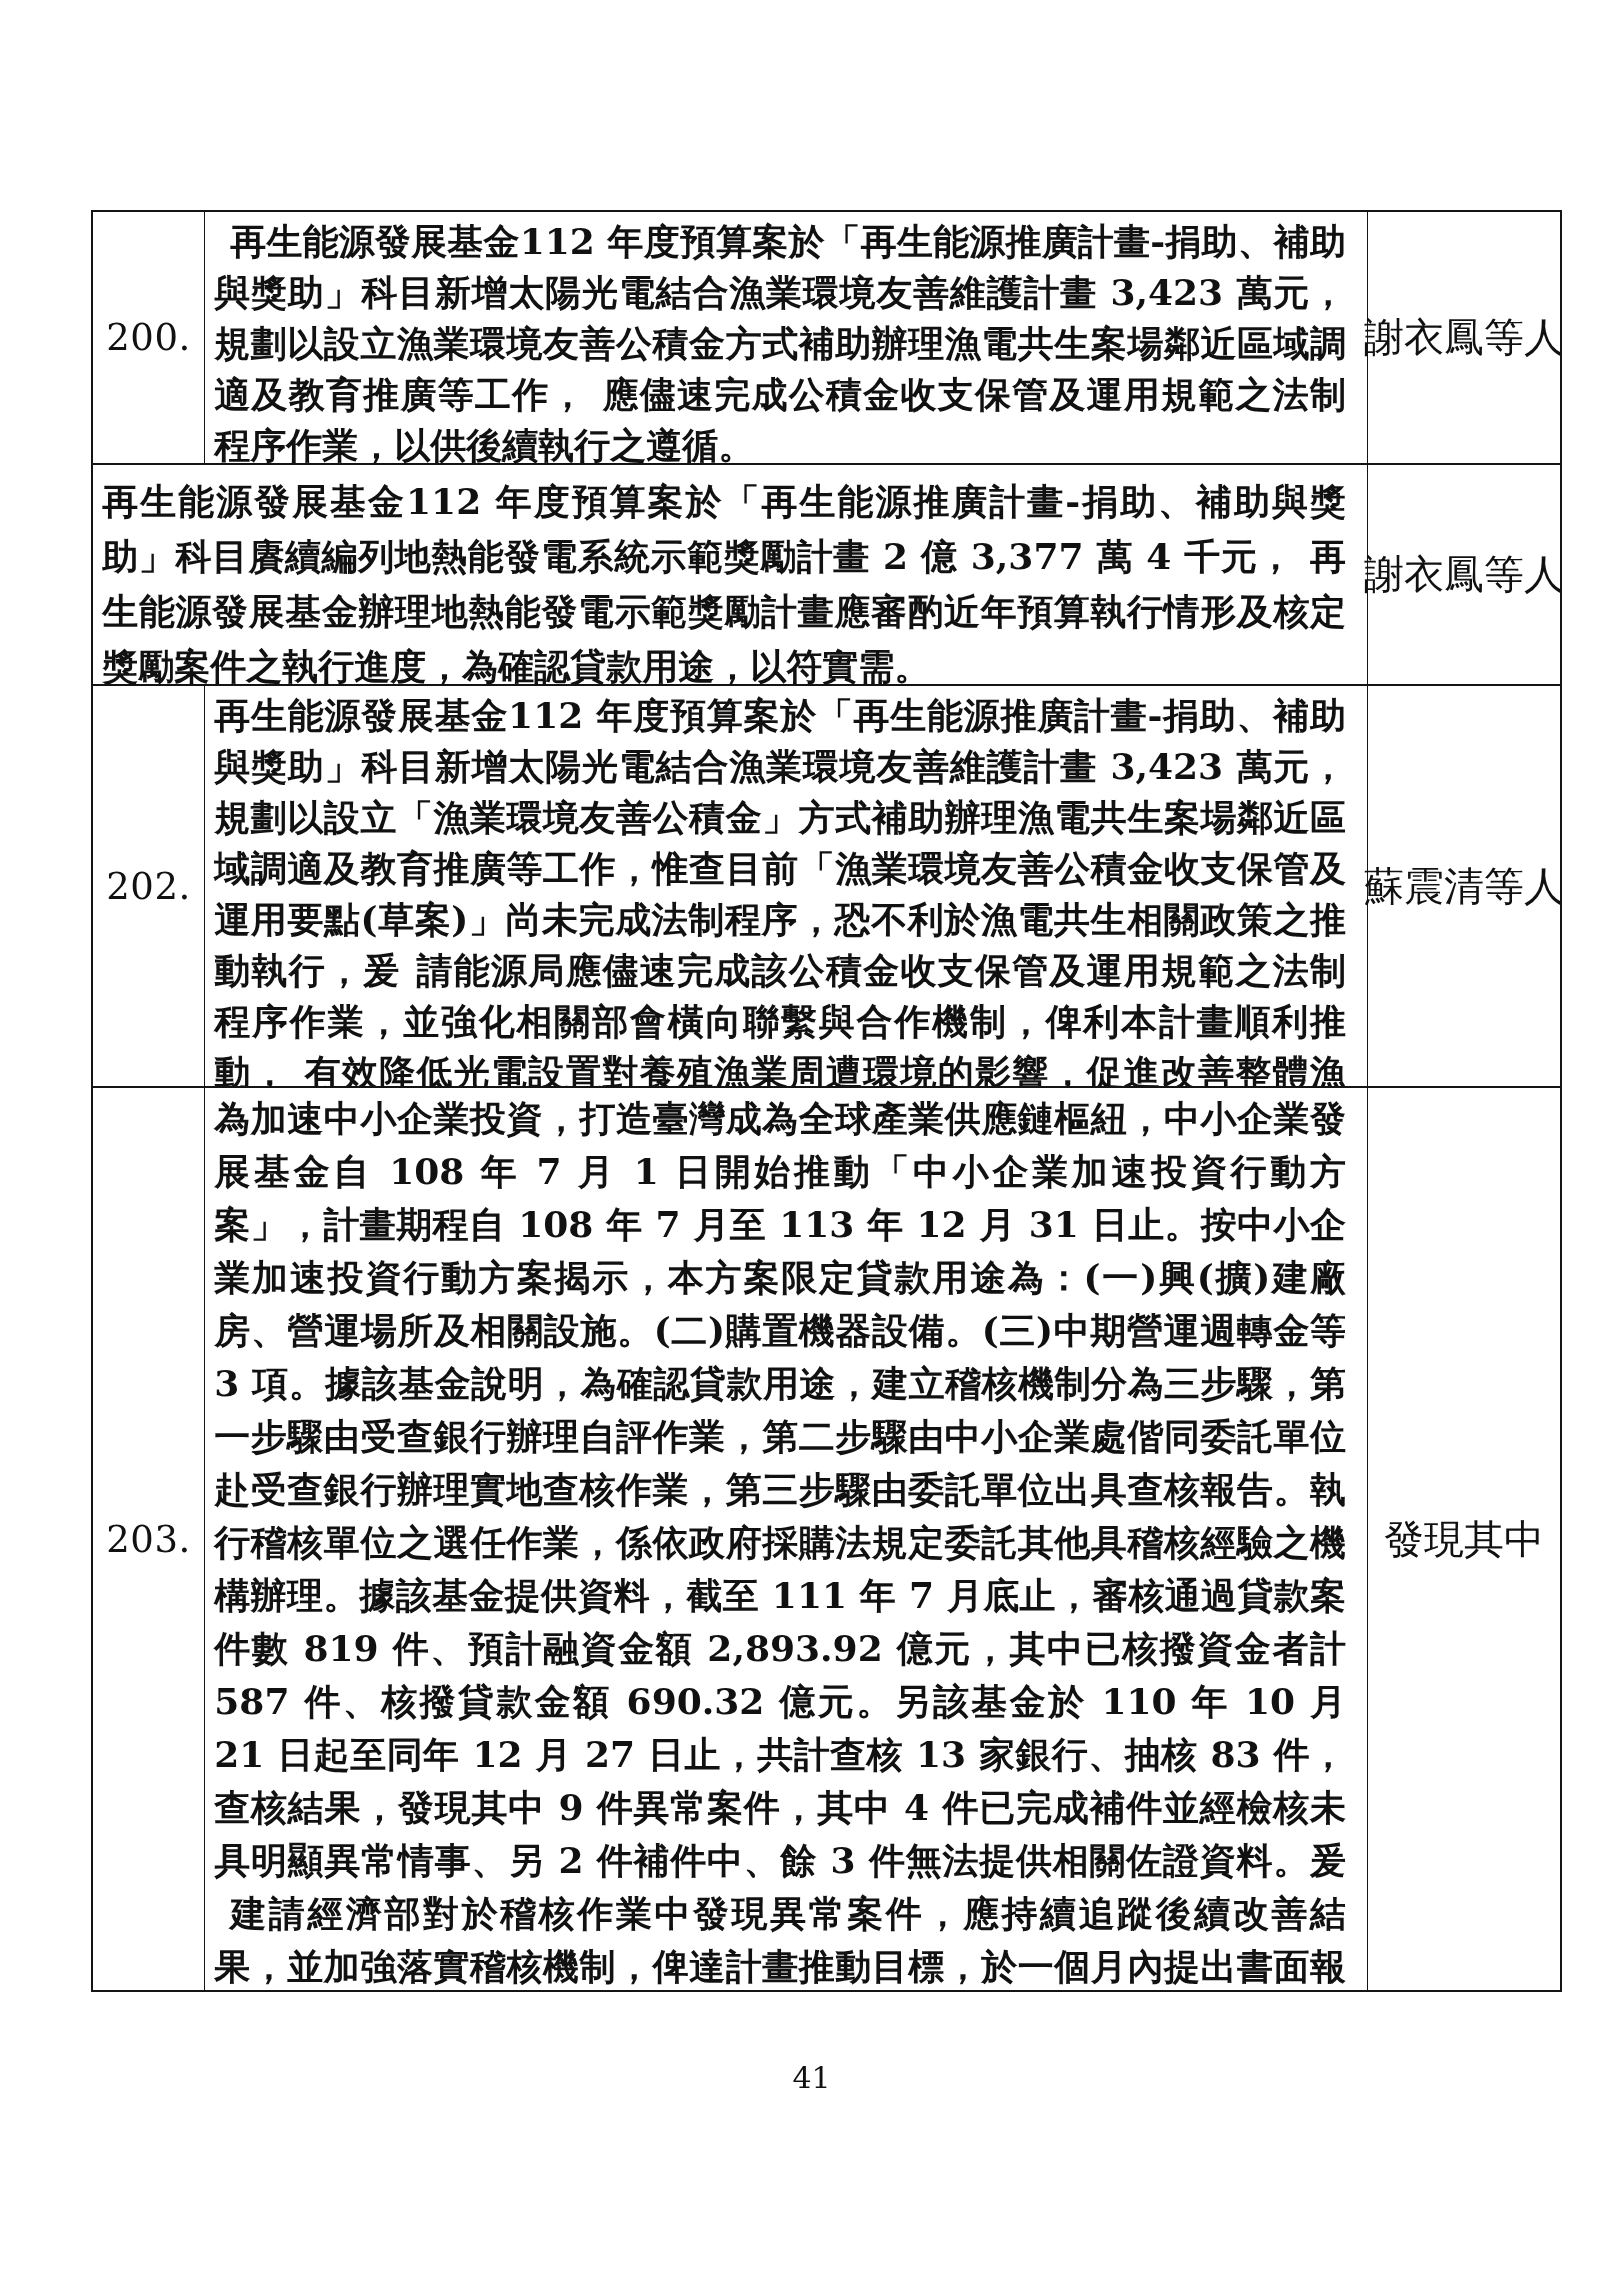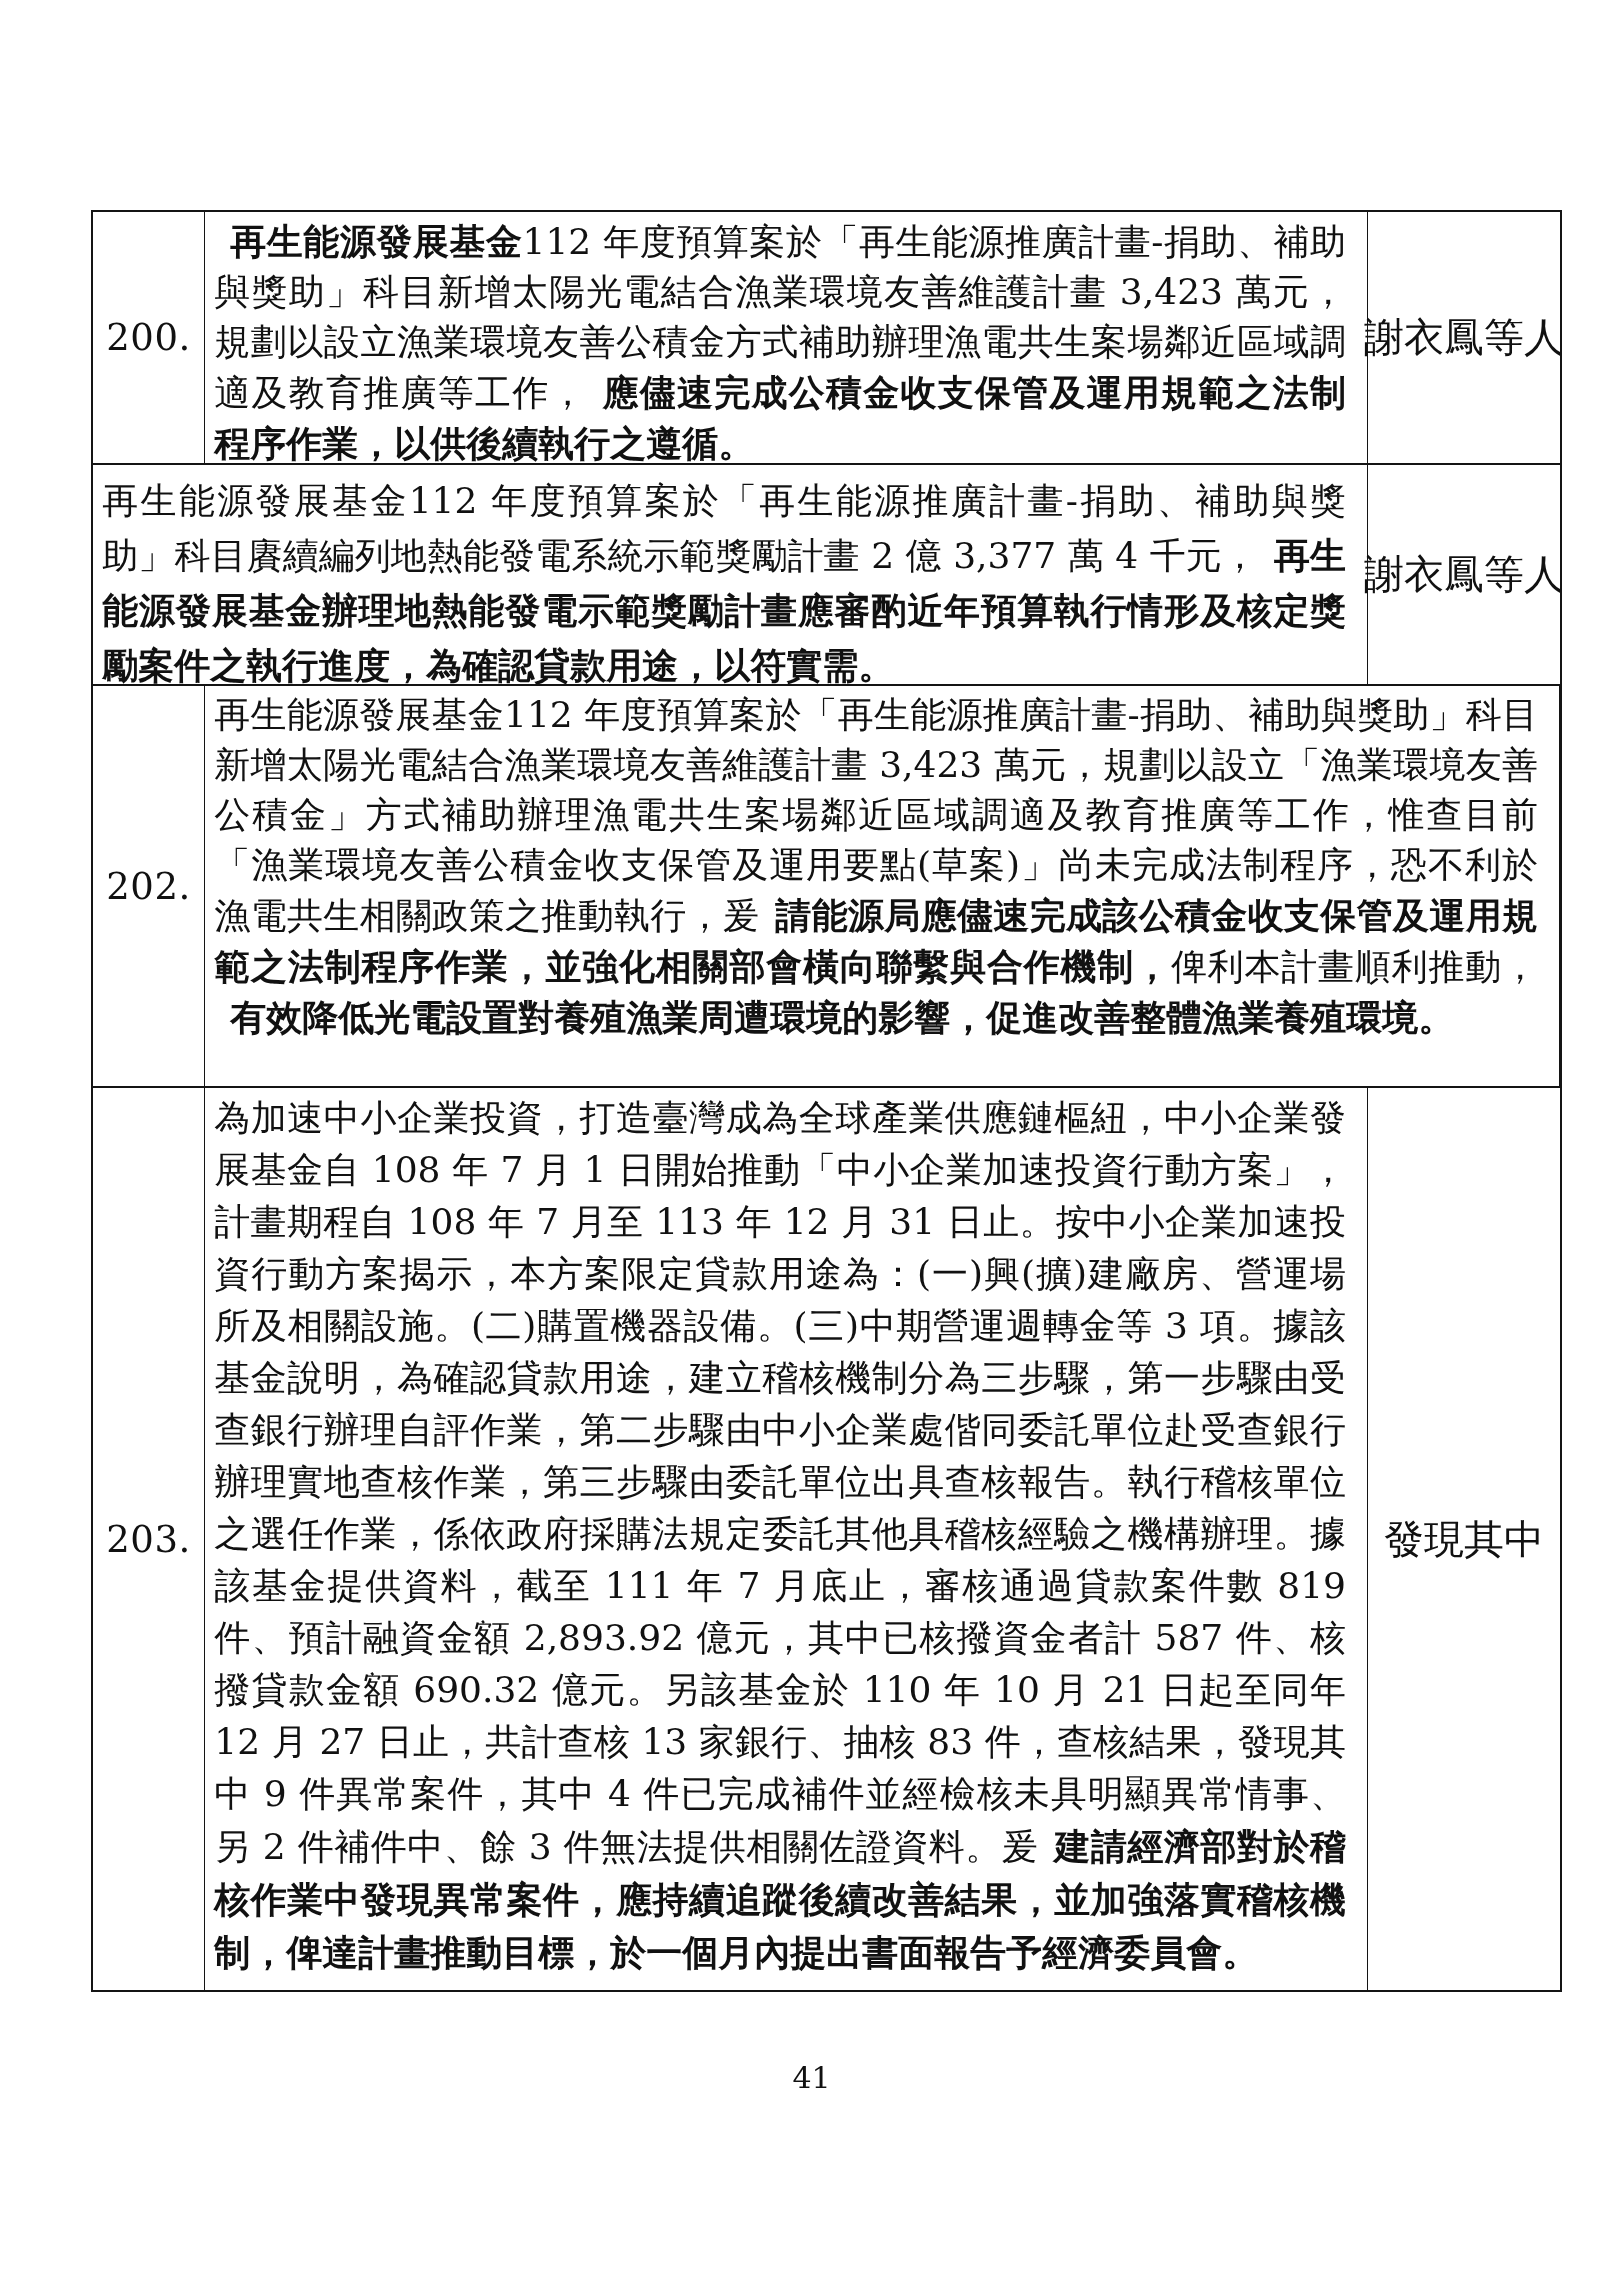--- a/index.html
+++ b/index.html
@@ -49,21 +49,21 @@
   .content-text{
     font-size:36px;
     text-align:justify;
     text-justify:inter-ideograph;
     line-height:50px;
     letter-spacing:0;
   }
   .row-1 .content-text{line-height:54px;}
   .row-3 .content-text{line-height:52px;}
   .seg-bold{font-weight:700;margin-left:16px;}
-  .seg-regular{font-weight:400;}
+  .seg-regular{font-weight:700;}
   .page-number{
     position:absolute;top:2060px;left:0;width:100%;
     text-align:center;font-size:30px;color:#111;
   }
 </style>
 </head>
 <body>
 
 <div class="page">
 
@@ -80,20 +80,21 @@
         <div class="cell-content">
           <div class="content-text"><span class="seg-regular">再生能源發展基金112 年度預算案於「再生能源推廣計畫-捐助、補助與獎助」科目賡續編列地熱能發電系統示範獎勵計畫 2 億 3,377 萬 4 千元，</span><span class="seg-bold">再生能源發展基金辦理地熱能發電示範獎勵計畫應審酌近年預算執行情形及核定獎勵案件之執行進度，為確認貸款用途，以符實需。</span></div>
         </div>
         <div class="cell-name">謝衣鳳等人</div>
       </div>
       <div class="table-row row-2">
         <div class="cell-num">202.</div>
         <div class="cell-content">
           <div class="content-text"><span class="seg-regular">再生能源發展基金112 年度預算案於「再生能源推廣計畫-捐助、補助與獎助」科目新增太陽光電結合漁業環境友善維護計畫 3,423 萬元，規劃以設立「漁業環境友善公積金」方式補助辦理漁電共生案場鄰近區域調適及教育推廣等工作，惟查目前「漁業環境友善公積金收支保管及運用要點(草案)」尚未完成法制程序，恐不利於漁電共生相關政策之推動執行，爰</span><span class="seg-bold">請能源局應儘速完成該公積金收支保管及運用規範之法制程序作業，並強化相關部會橫向聯繫與合作機制，</span><span class="seg-regular">俾利本計畫順利推動，</span><span class="seg-bold">有效降低光電設置對養殖漁業周遭環境的影響，促進改善整體漁業養殖環境。</span></div>
         </div>
+        <div class="cell-name">蘇震清等人</div>
       </div>
       <div class="table-row row-3">
         <div class="cell-num">203.</div>
         <div class="cell-content">
           <div class="content-text"><span class="seg-regular">為加速中小企業投資，打造臺灣成為全球產業供應鏈樞紐，中小企業發展基金自 108 年 7 月 1 日開始推動「中小企業加速投資行動方案」，計畫期程自 108 年 7 月至 113 年 12 月 31 日止。按中小企業加速投資行動方案揭示，本方案限定貸款用途為：(一)興(擴)建廠房、營運場所及相關設施。(二)購置機器設備。(三)中期營運週轉金等 3 項。據該基金說明，為確認貸款用途，建立稽核機制分為三步驟，第一步驟由受查銀行辦理自評作業，第二步驟由中小企業處偕同委託單位赴受查銀行辦理實地查核作業，第三步驟由委託單位出具查核報告。執行稽核單位之選任作業，係依政府採購法規定委託其他具稽核經驗之機構辦理。據該基金提供資料，截至 111 年 7 月底止，審核通過貸款案件數 819 件、預計融資金額 2,893.92 億元，其中已核撥資金者計 587 件、核撥貸款金額 690.32 億元。另該基金於 110 年 10 月 21 日起至同年 12 月 27 日止，共計查核 13 家銀行、抽核 83 件，查核結果，發現其中 9 件異常案件，其中 4 件已完成補件並經檢核未具明顯異常情事、另 2 件補件中、餘 3 件無法提供相關佐證資料。爰</span><span class="seg-bold">建請經濟部對於稽核作業中發現異常案件，應持續追蹤後續改善結果，並加強落實稽核機制，俾達計畫推動目標，於一個月內提出書面報告予經濟委員會。</span></div>
         </div>
         <div class="cell-name">發現其中</div>
       </div>
     </div>
 

